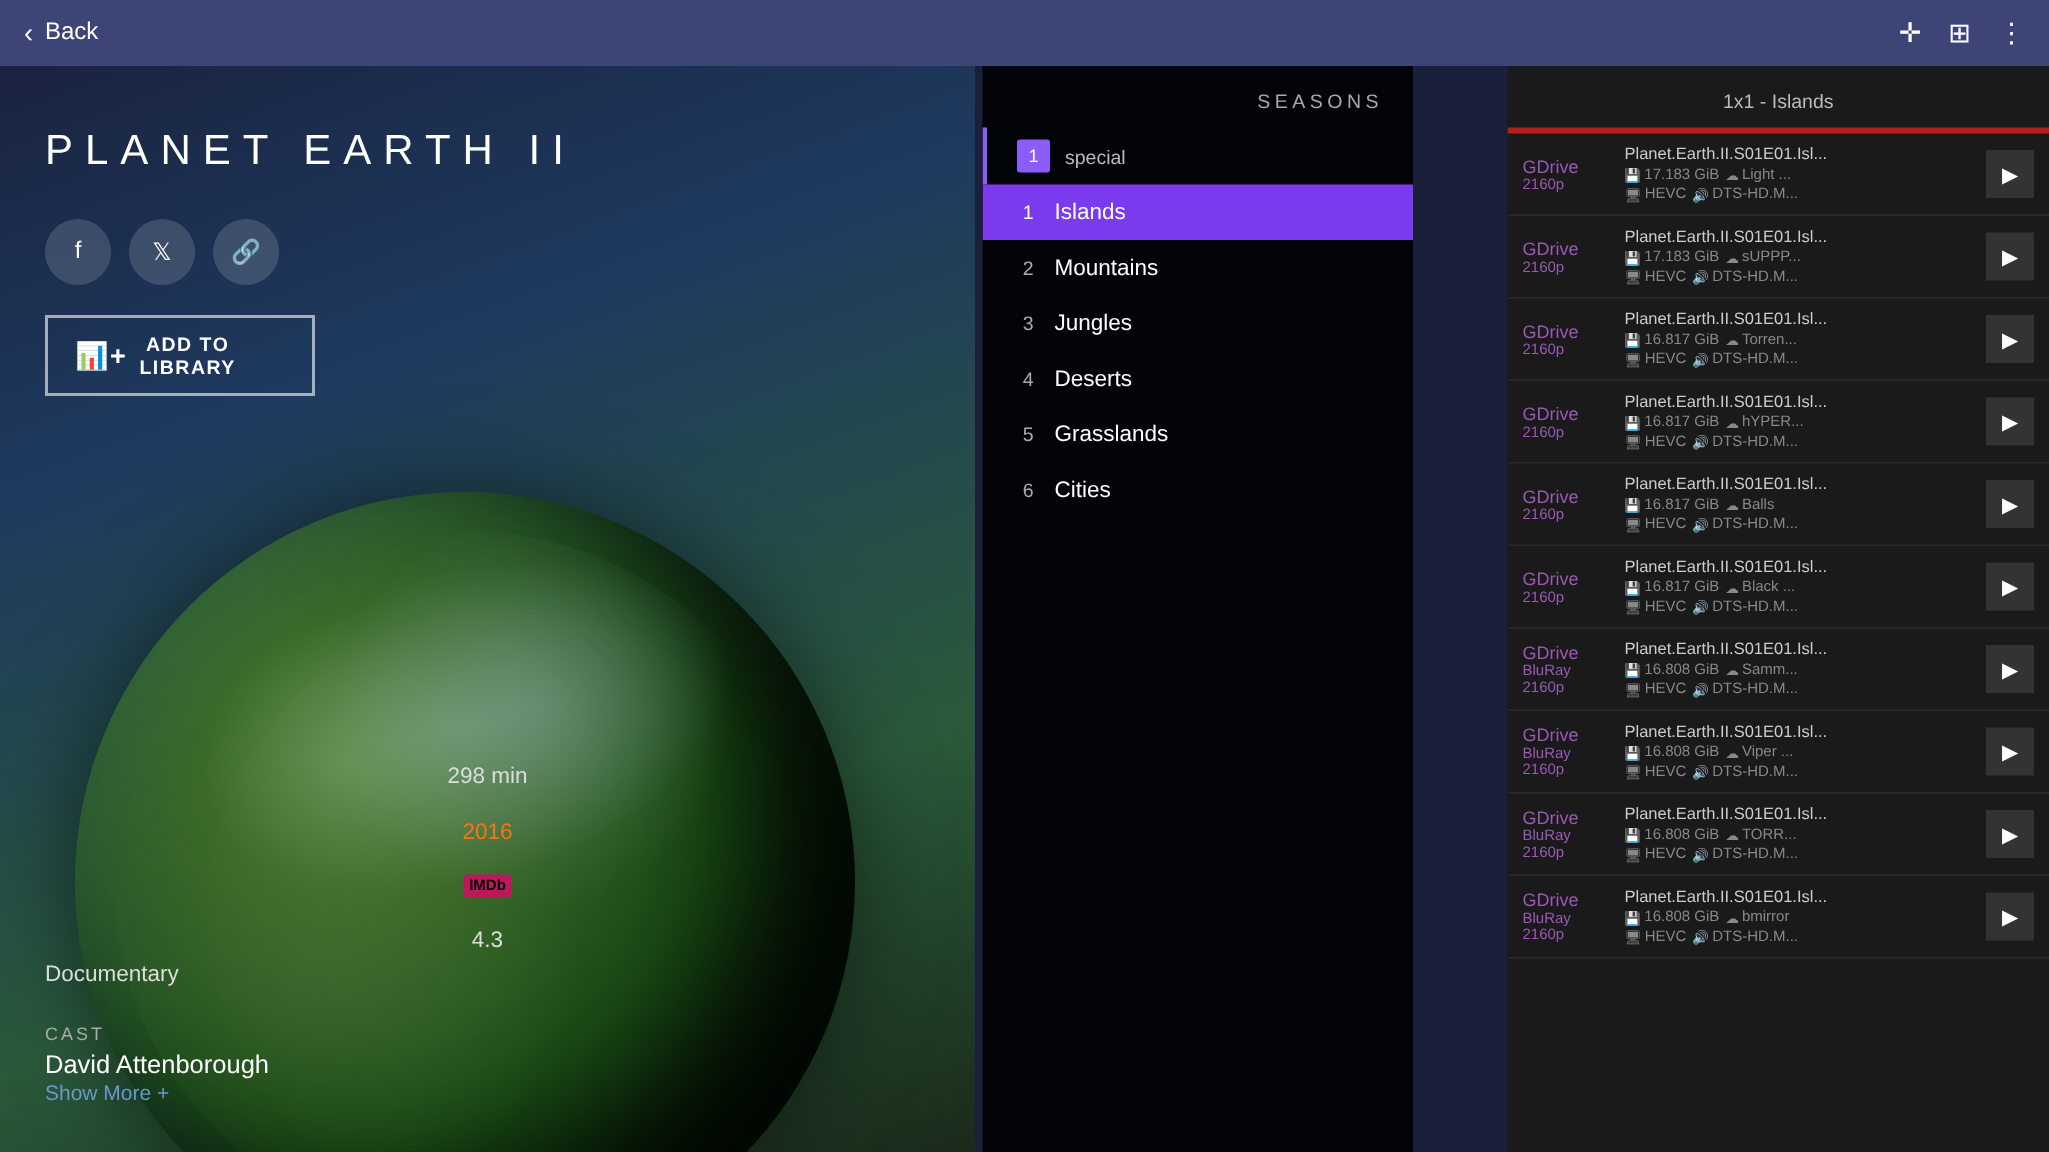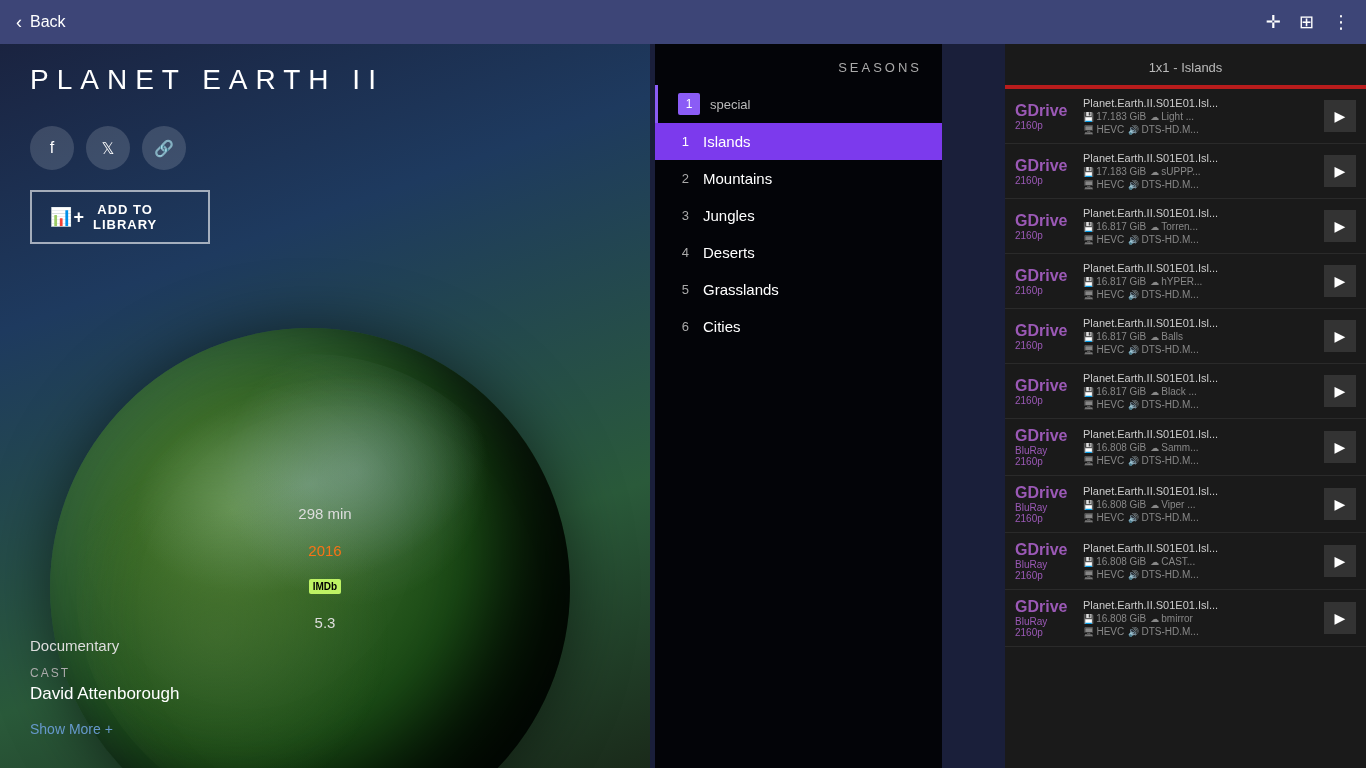--- a/index.html
+++ b/index.html
@@ -107,21 +107,21 @@
 
     
     .left-content {
       position: absolute;
       top: 44px;
       left: 0;
       width: 650px;
       bottom: 0;
       display: flex;
       flex-direction: column;
-      padding: 20px 30px 20px 30px;
+      padding: 40px 30px 20px 30px;
       z-index: 10;
     }
     .title {
       font-size: 28px;
       font-weight: 300;
       letter-spacing: 8px;
       color: #fff;
       text-transform: uppercase;
       margin-bottom: 30px;
     }
@@ -168,40 +168,39 @@
     .meta-row {
       display: flex;
       align-items: center;
       gap: 20px;
       margin-bottom: 6px;
       flex-direction: column;
     }
     .meta-duration { font-size: 15px; color: #ddd; }
     .meta-year { font-size: 15px; color: #f97316; }
     .imdb-badge {
-      background: #bef264;
+      background: #be185d;
       color: #000;
       font-size: 10px;
       font-weight: 700;
       padding: 2px 4px;
       border-radius: 2px;
     }
     .meta-score { font-size: 15px; color: #ddd; }
-    .meta-genre { font-size: 15px; color: #ddd; margin-bottom: 12px; }
+    .meta-genre { font-size: 15px; color: #ddd; margin-bottom: 24px; }
     .cast-label {
       font-size: 12px;
       color: #aaa;
       letter-spacing: 2px;
       text-transform: uppercase;
       margin-bottom: 4px;
     }
     .cast-name {
       font-size: 17px;
       color: #fff;
-      margin-bottom: 16px;
     }
     .show-more {
       font-size: 14px;
       color: #6699cc;
       cursor: pointer;
       text-decoration: none;
     }
 
     
     .seasons-panel {
@@ -300,23 +299,23 @@
       border-bottom: 1px solid #2a2a2a;
       gap: 8px;
     }
     .file-source {
       display: flex;
       flex-direction: column;
       align-items: flex-start;
       min-width: 60px;
     }
     .file-source-name {
-      font-size: 16px;
+      font-size: 12px;
       color: #9b59b6;
-      font-weight: 700;
+      font-weight: 400;
     }
     .file-source-type {
       font-size: 10px;
       color: #9b59b6;
     }
     .file-source-res {
       font-size: 10px;
       color: #9b59b6;
     }
     .file-info {
@@ -397,21 +396,21 @@
   <button class="add-library-btn">
     <span class="add-library-icon">📊+</span>
     <span>ADD TO<br>LIBRARY</span>
   </button>
 
   <div class="meta-info">
     <div class="meta-row">
       <span class="meta-duration">298 min</span>
       <span class="meta-year">2016</span>
       <span class="imdb-badge">IMDb</span>
-      <span class="meta-score">5.3</span>
+      <span class="meta-score">4.3</span>
     </div>
     <div class="meta-genre">Documentary</div>
     <div class="cast-label">CAST</div>
     <div class="cast-name">David Attenborough</div>
     <a class="show-more">Show More +</a>
   </div>
 </div>
 
 <div class="seasons-panel">
   <div class="seasons-header">SEASONS</div>
@@ -708,21 +707,21 @@
     </div>
     <div class="file-info">
       <div class="file-name">Planet.Earth.II.S01E01.Isl...</div>
       <div class="file-details">
         <span class="file-detail-item">
           <span class="file-detail-icon">💾</span>
           <span>16.808 GiB</span>
         </span>
         <span class="file-detail-item">
           <span class="file-detail-icon">☁</span>
-          <span>CAST...</span>
+          <span>TORR...</span>
         </span>
       </div>
       <div class="file-details">
         <span class="file-detail-item">
           <span class="file-detail-icon">🖥</span>
           <span>HEVC</span>
         </span>
         <span class="file-detail-item">
           <span class="file-detail-icon">🔊</span>
           <span>DTS-HD.M...</span>

